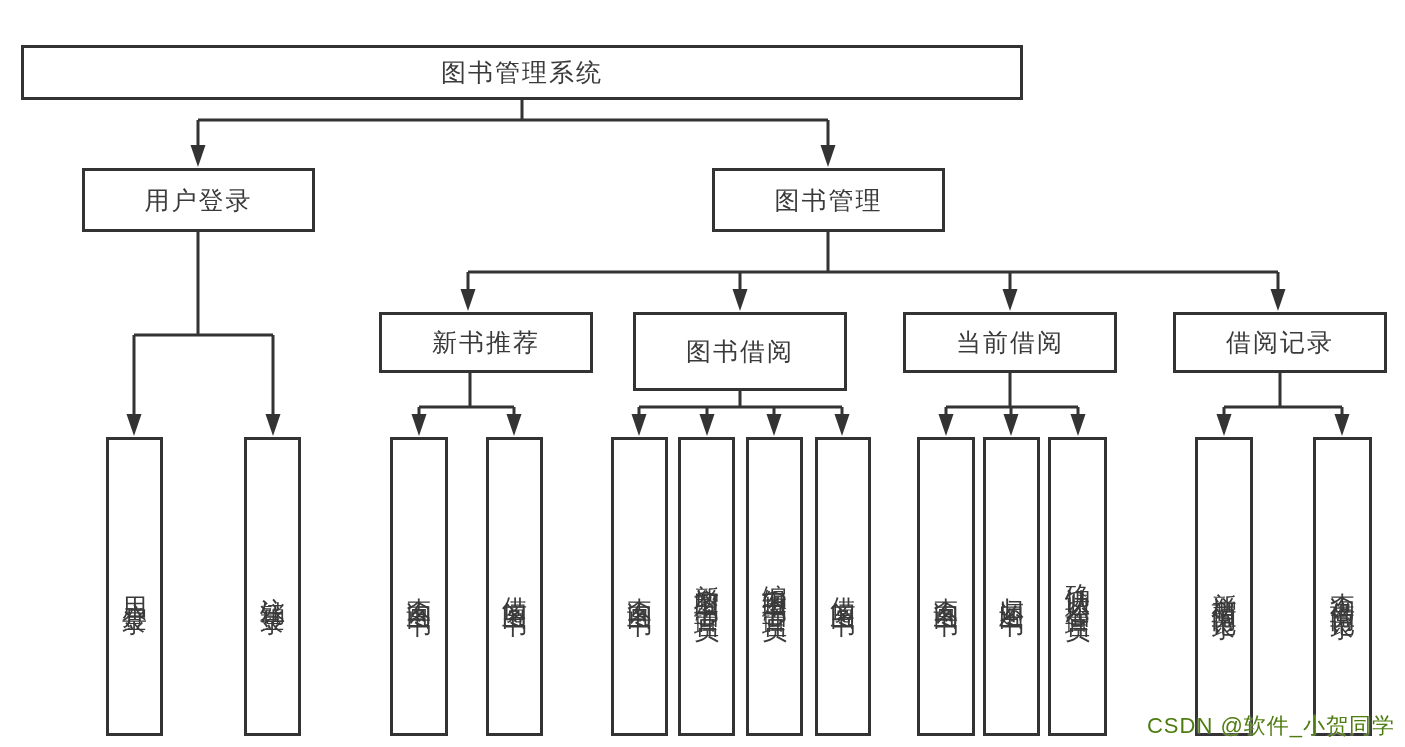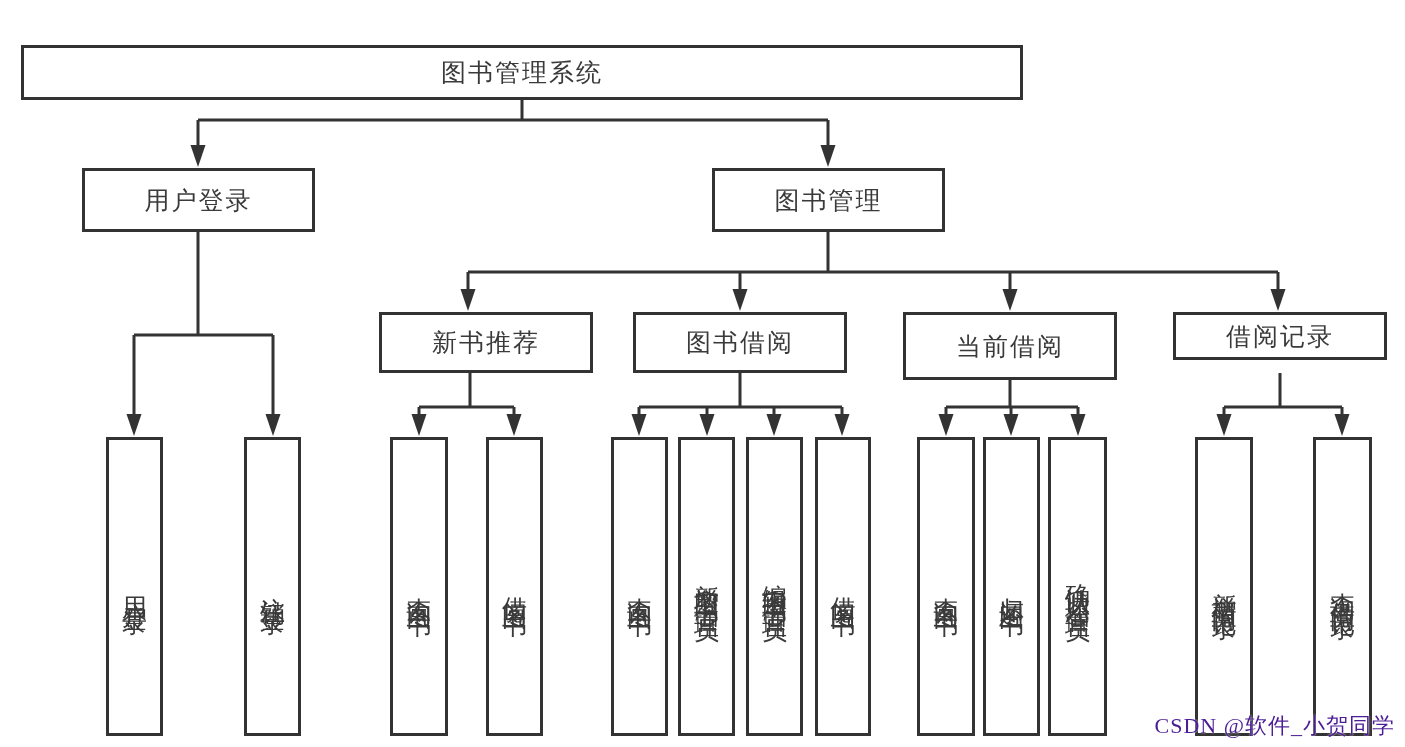--- a/index.html
+++ b/index.html
@@ -63,25 +63,24 @@
   }
   #connectors path.arrow {
     fill: #333333;
     stroke: none;
   }
   #watermark {
     position: absolute;
     right: 10px;
     top: 711px;
     font-size: 22px;
-    color: #4c1d95;
+    color: #4d7c0f;
     letter-spacing: 1px;
     z-index: 3;
     text-shadow: 0 0 2px #ffffff;
-    font-family: Liberation Serif, serif;
   }
 </style>
 </head>
 <body>
 
 <div id="canvas">
 
   <svg id="connectors" width="1405" height="747" viewBox="0 0 1405 747">
 
     <g>
@@ -131,23 +130,23 @@
       <path class="arrow" d="M1334.5,414 L1349.5,414 L1342,436 Z"></path>
     </g>
   </svg>
 
   <div class="node" style="left:21px; top:13px; width:1002px; height:55px;margin-top:32px;">图书管理系统</div>
 
   <div class="node" style="left:82px; top:168px; width:233px; height:64px;">用户登录</div>
   <div class="node" style="left:712px; top:168px; width:233px; height:64px;text-align:center;">图书管理</div>
 
   <div class="node" style="left:363px; top:312px; width:214px; height:61px;margin-left:16px;">新书推荐</div>
-  <div class="node" style="left:633px; top:312px; width:214px; height:61px;">图书借阅</div>
-  <div class="node" style="left:903px; top:312px; width:214px; height:68px;">当前借阅</div>
-  <div class="node" style="left:1173px; top:312px; width:214px; height:48px;">借阅记录</div>
+  <div class="node" style="left:633px; top:312px; width:214px; height:79px;">图书借阅</div>
+  <div class="node" style="left:903px; top:312px; width:214px; height:61px;">当前借阅</div>
+  <div class="node" style="left:1173px; top:312px; width:214px; height:61px;">借阅记录</div>
 
   <div class="leaf" style="left:106px; width:57px;">
     <span>用户登录</span>
   </div>
   <div class="leaf" style="left:244px; width:57px;">
     <span>注销登录</span>
   </div>
 
   <div class="leaf" style="left:390px; width:58px;">
     <span>查询图书</span>

